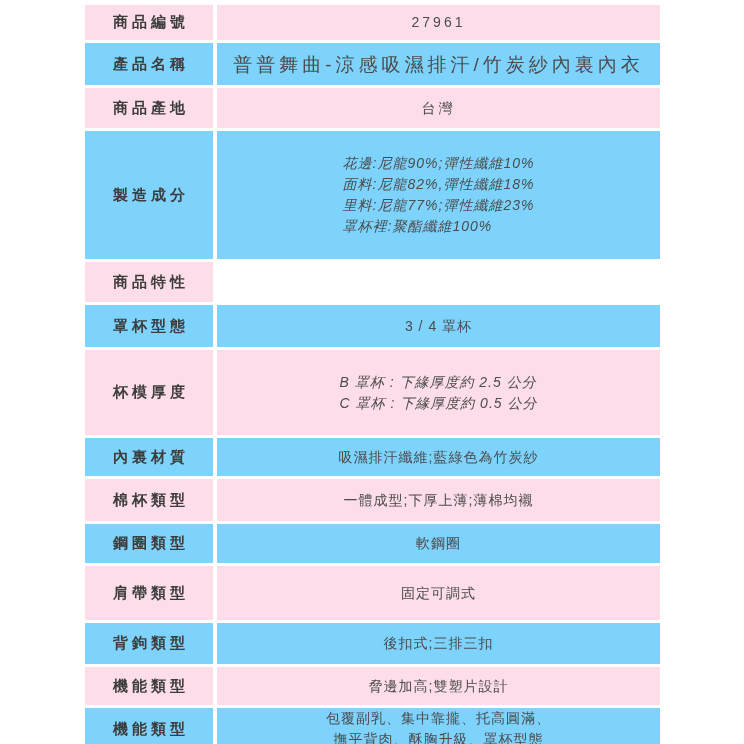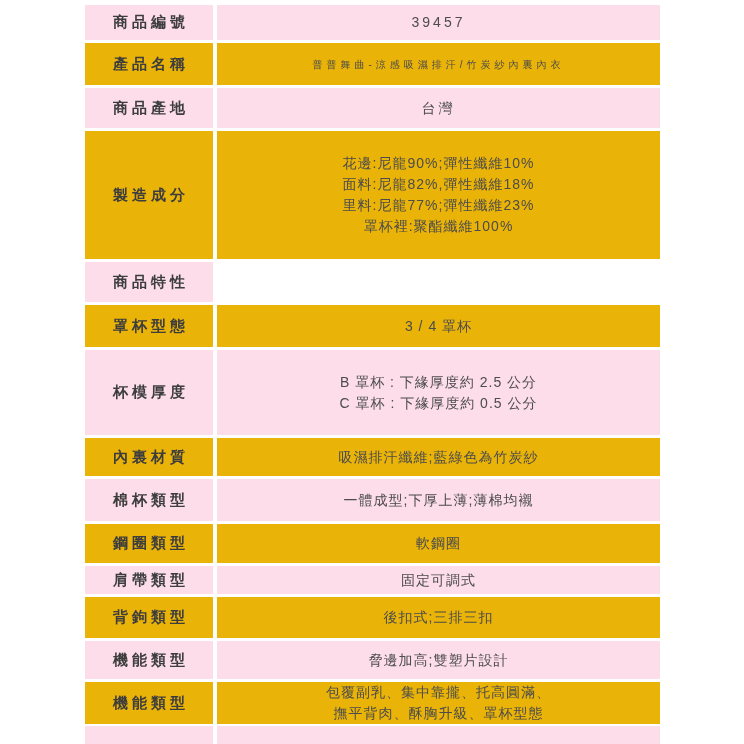--- a/index.html
+++ b/index.html
@@ -22,50 +22,50 @@
     grid-template-columns: 128px 1fr;
     column-gap: 4px;
     margin-bottom: 3px;
   }
   .cell {
     display: flex;
     align-items: center;
     justify-content: center;
   }
   .row.pink .cell { background: #fcdde9; }
-  .row.white .cell { background: #eab308; }
+  .row.white .cell { background: #7dd3fc; }
   .label {
     font-weight: bold;
     font-size: 15px;
     letter-spacing: 4px;
     padding-left: 4px;
     color: #3d3d3d;
     white-space: nowrap;
   }
   .value {
     font-size: 14px;
     color: #4c4c4c;
     letter-spacing: 1px;
     line-height: 21px;
     text-align: center;
   }
-  .value .block { text-align: center; }
-  .value.title { font-size: 10px; letter-spacing: 4px; }
+  .value .block { text-align: left; font-style: italic; }
+  .value.title { font-size: 19px; letter-spacing: 4px; }
   .value.ls3 { letter-spacing: 3px; }
   .cutoff { background: #fcdde9; height: 30px; }
 </style>
 </head>
 <body>
 
 <div class="spec-table">
 
   <div class="row pink" style="height:35px">
     <div class="cell label">商品編號</div>
     <div class="cell value ls3">
-      <div>39457</div>
+      <div>27961</div>
     </div>
   </div>
 
   <div class="row white" style="height:42px">
     <div class="cell label">產品名稱</div>
     <div class="cell value title">
       <div>普普舞曲-涼感吸濕排汗/竹炭紗內裏內衣</div>
     </div>
   </div>
 
@@ -123,21 +123,21 @@
     </div>
   </div>
 
   <div class="row white" style="height:39px">
     <div class="cell label">鋼圈類型</div>
     <div class="cell value">
       <div>軟鋼圈</div>
     </div>
   </div>
 
-  <div class="row pink" style="height:28px">
+  <div class="row pink" style="height:54px">
     <div class="cell label">肩帶類型</div>
     <div class="cell value">
       <div>固定可調式</div>
     </div>
   </div>
 
   <div class="row white" style="height:41px">
     <div class="cell label">背鉤類型</div>
     <div class="cell value">
       <div>後扣式;三排三扣</div>

